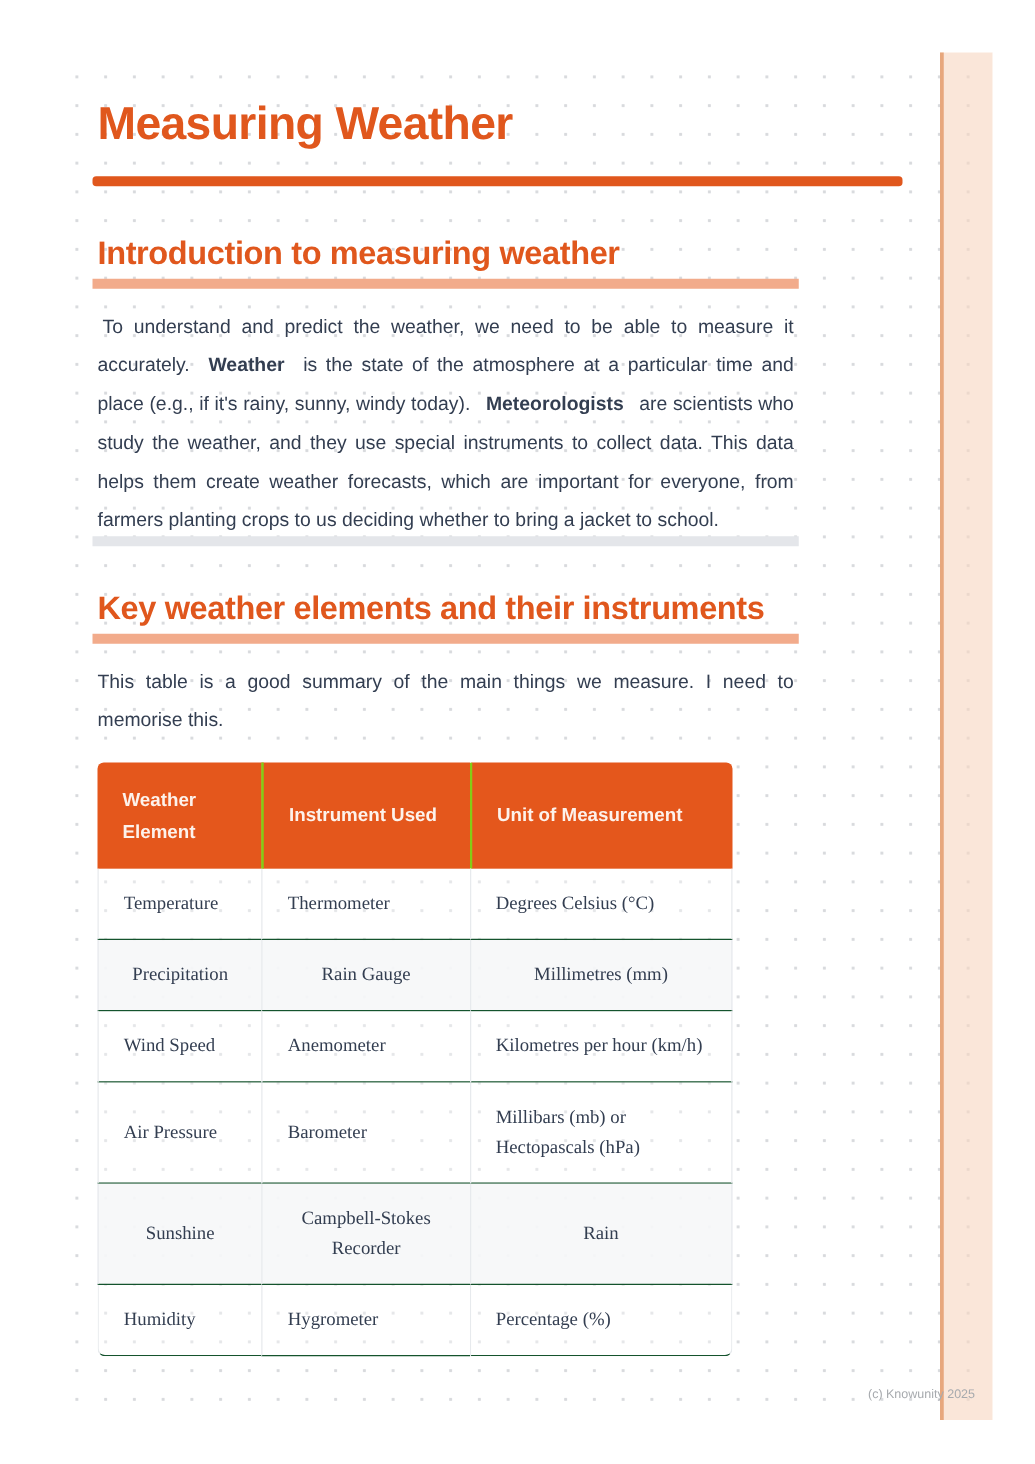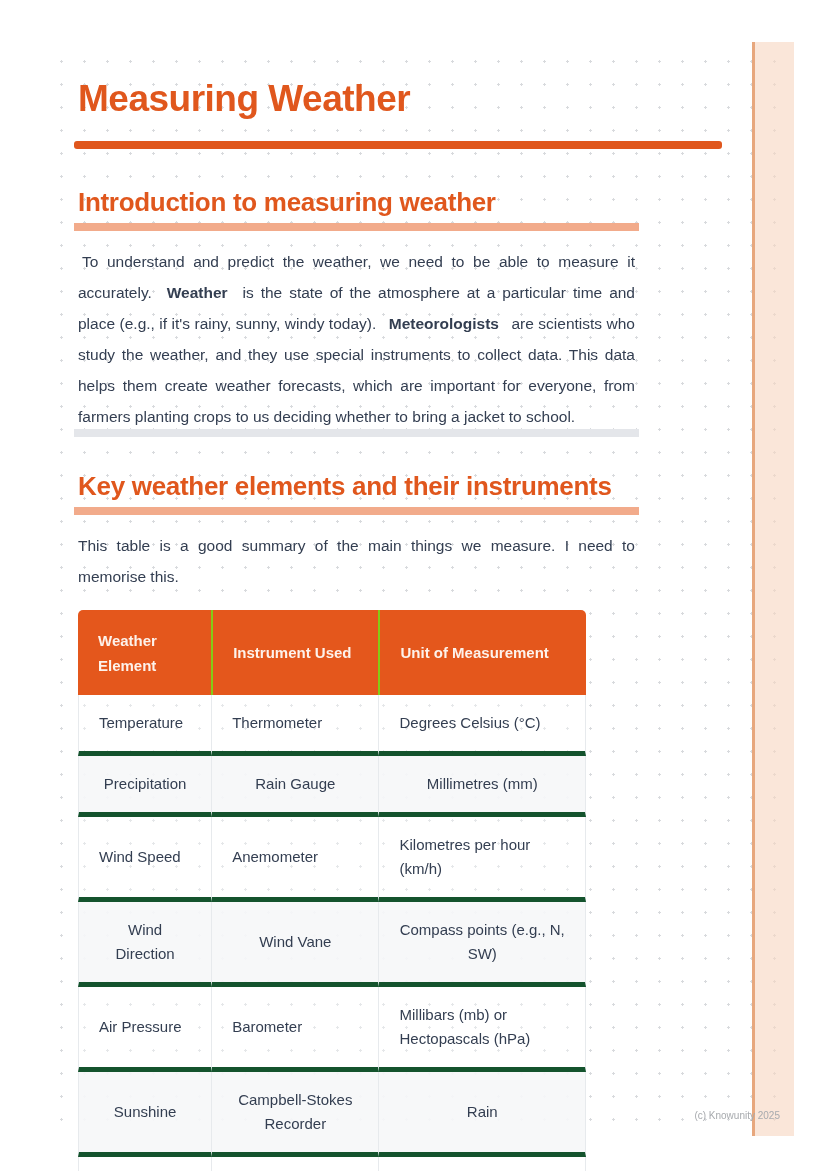--- a/index.html
+++ b/index.html
@@ -76,22 +76,23 @@
     height: 85px;
   }
   table.weather-table th + th { border-left: 2px solid #84cc16; }
   table.weather-table th:first-child { border-top-left-radius: 5px; }
   table.weather-table th:last-child { border-top-right-radius: 5px; }
   table.weather-table td {
     padding: 16px 20px;
     line-height: 24px;
     color: #333E51;
     vertical-align: middle;
-    border-bottom: 5px solid #14532d;
+    border-bottom: 1px solid #14532d;
     background: rgba(255,255,255,0.35);
+    font-family: Liberation Serif, serif;
   }
   table.weather-table tr.alt td { background: rgba(246,247,249,0.92); text-align: center; }
   table.weather-table td + td { border-left: 1px solid #E7EAED; }
   table.weather-table td:first-child { border-left: 1px solid #E7EAED; }
   table.weather-table td:last-child { border-right: 1px solid #E7EAED; }
   table.weather-table tr:last-child td:first-child { border-bottom-left-radius: 6px; }
   table.weather-table tr:last-child td:last-child { border-bottom-right-radius: 6px; }
   .col-element { width: 137px; }
   .col-instrument { width: 185px; }
   .col-unit { width: 241px; }
@@ -141,25 +142,20 @@
       <tr class="alt">
         <td>Precipitation</td>
         <td>Rain Gauge</td>
         <td>Millimetres (mm)</td>
       </tr>
       <tr>
         <td>Wind Speed</td>
         <td>Anemometer</td>
         <td>Kilometres per hour (km/h)</td>
       </tr>
-      <tr class="alt">
-        <td>Wind Direction</td>
-        <td>Wind Vane</td>
-        <td>Compass points (e.g., N, SW)</td>
-      </tr>
       <tr>
         <td>Air Pressure</td>
         <td>Barometer</td>
         <td>Millibars (mb) or Hectopascals (hPa)</td>
       </tr>
       <tr class="alt">
         <td>Sunshine</td>
         <td>Campbell-Stokes Recorder</td>
         <td>Rain</td>
       </tr>

